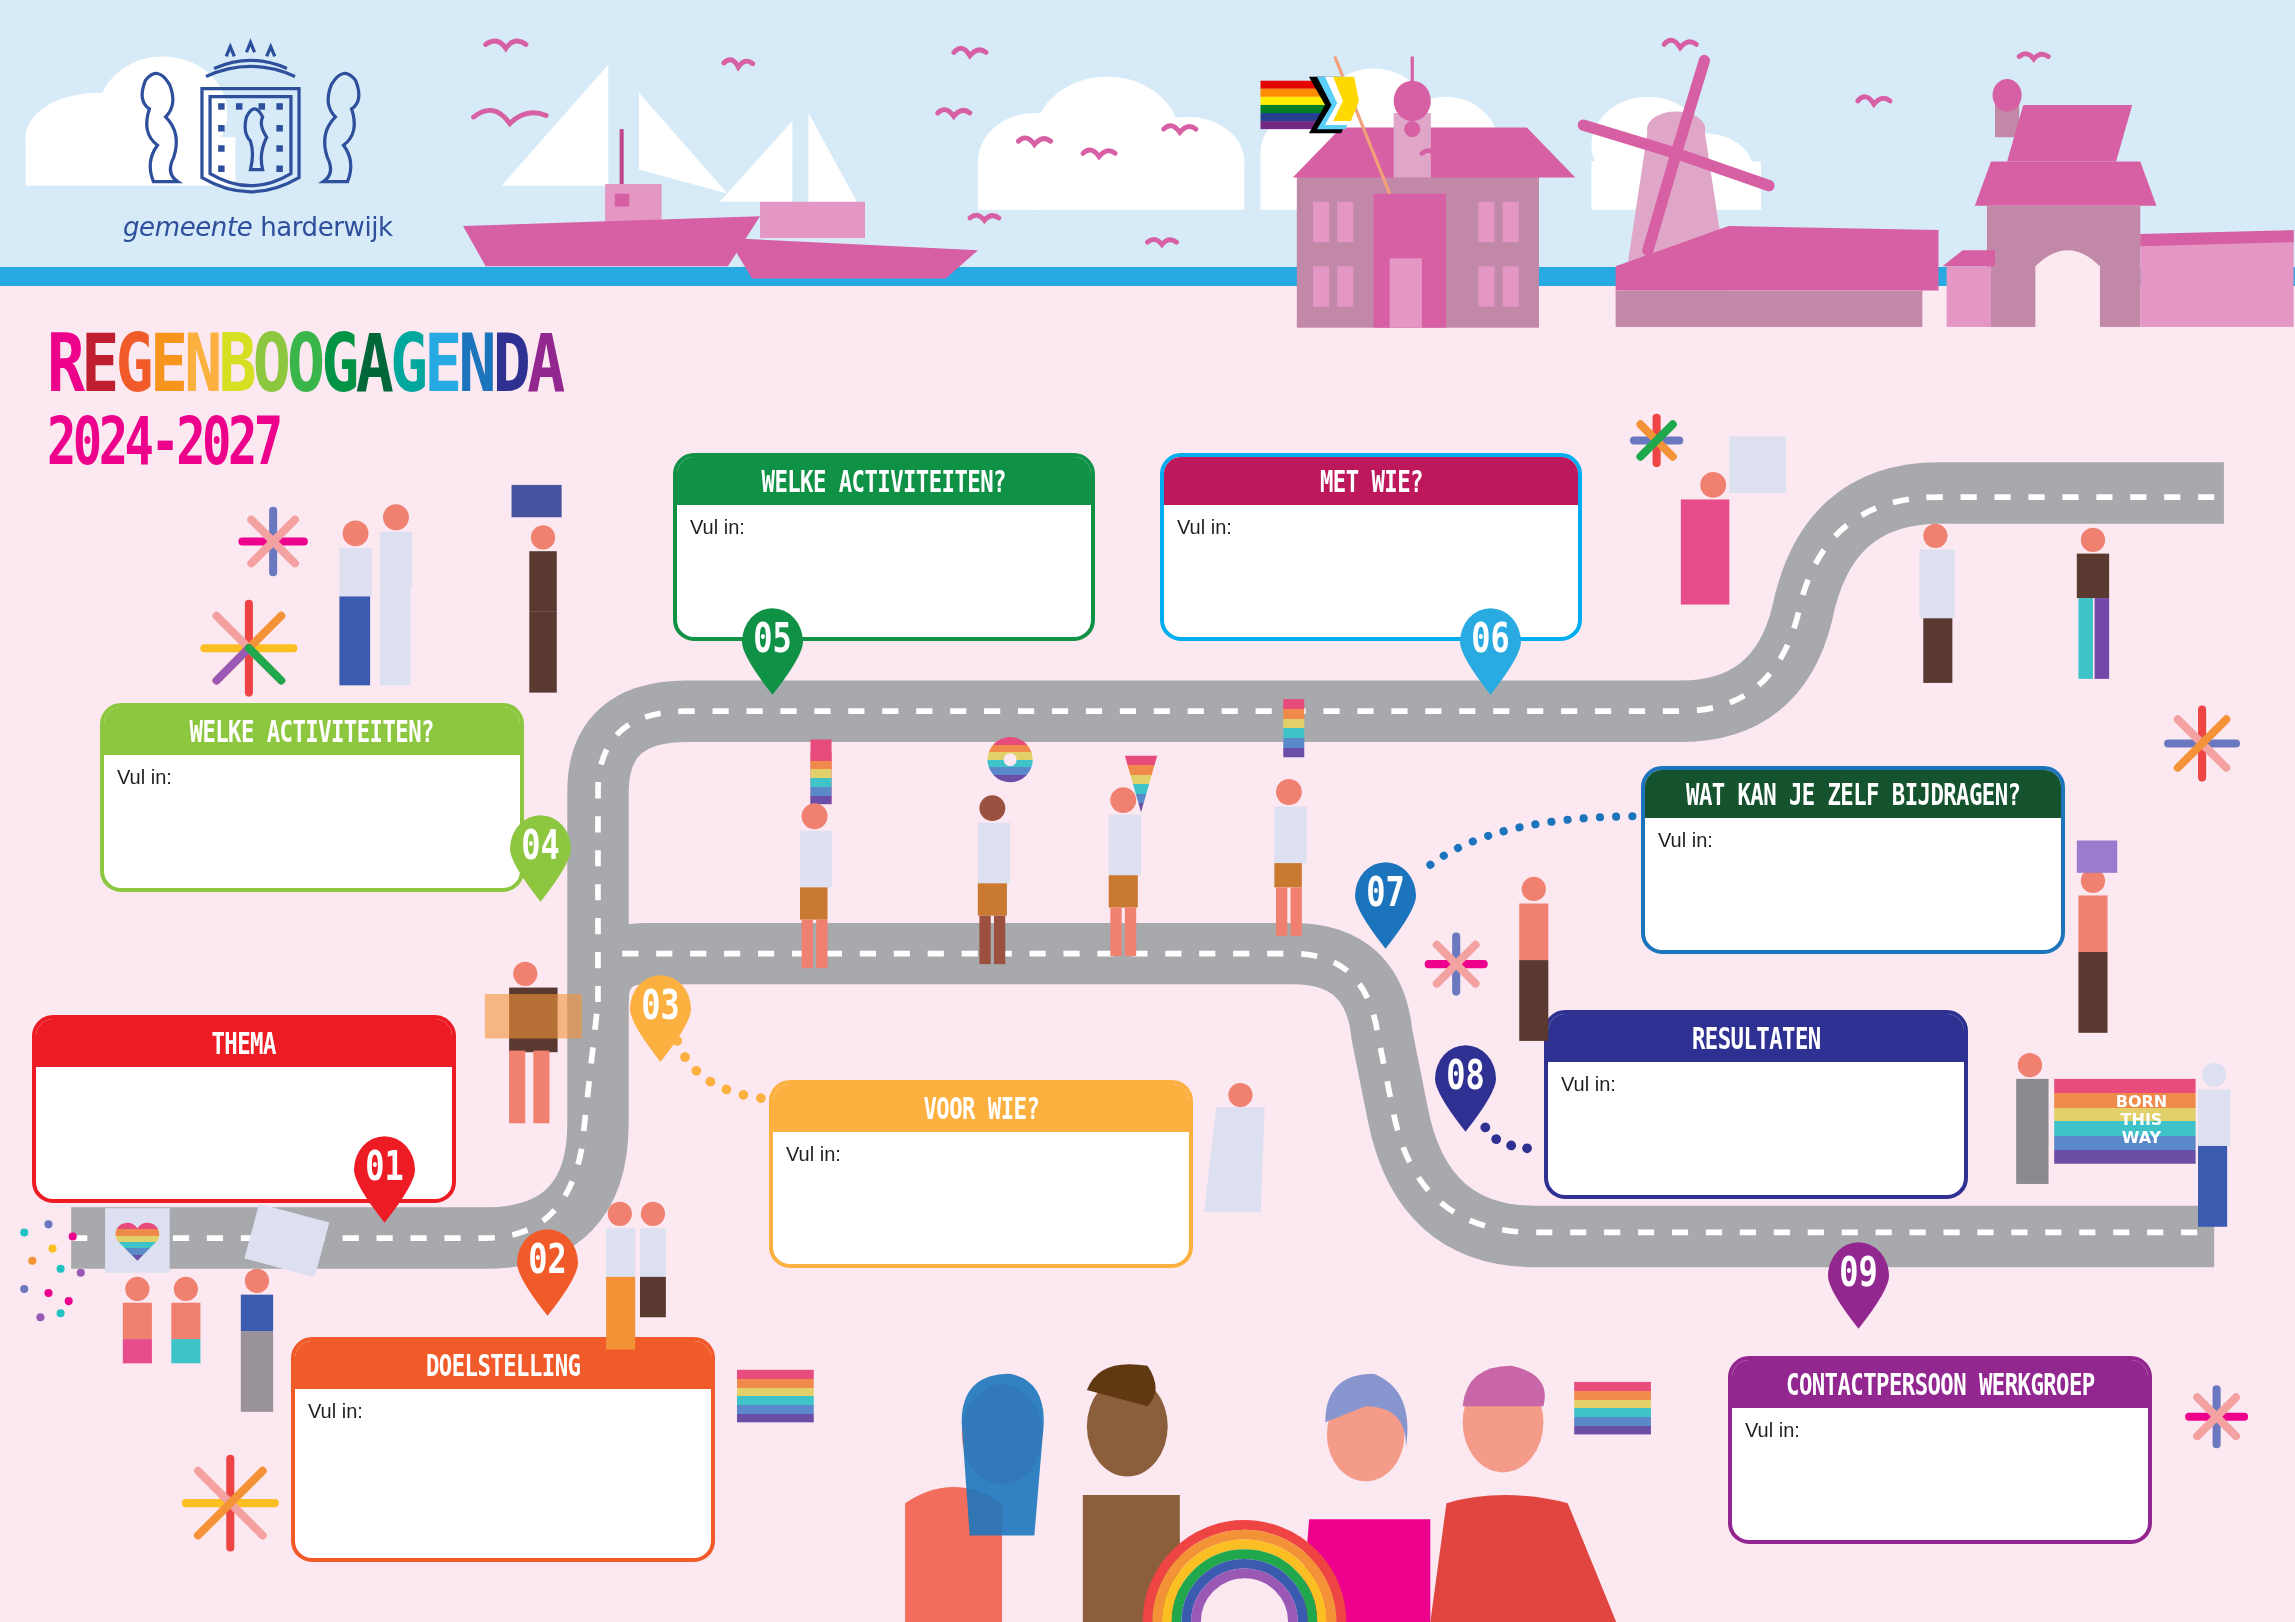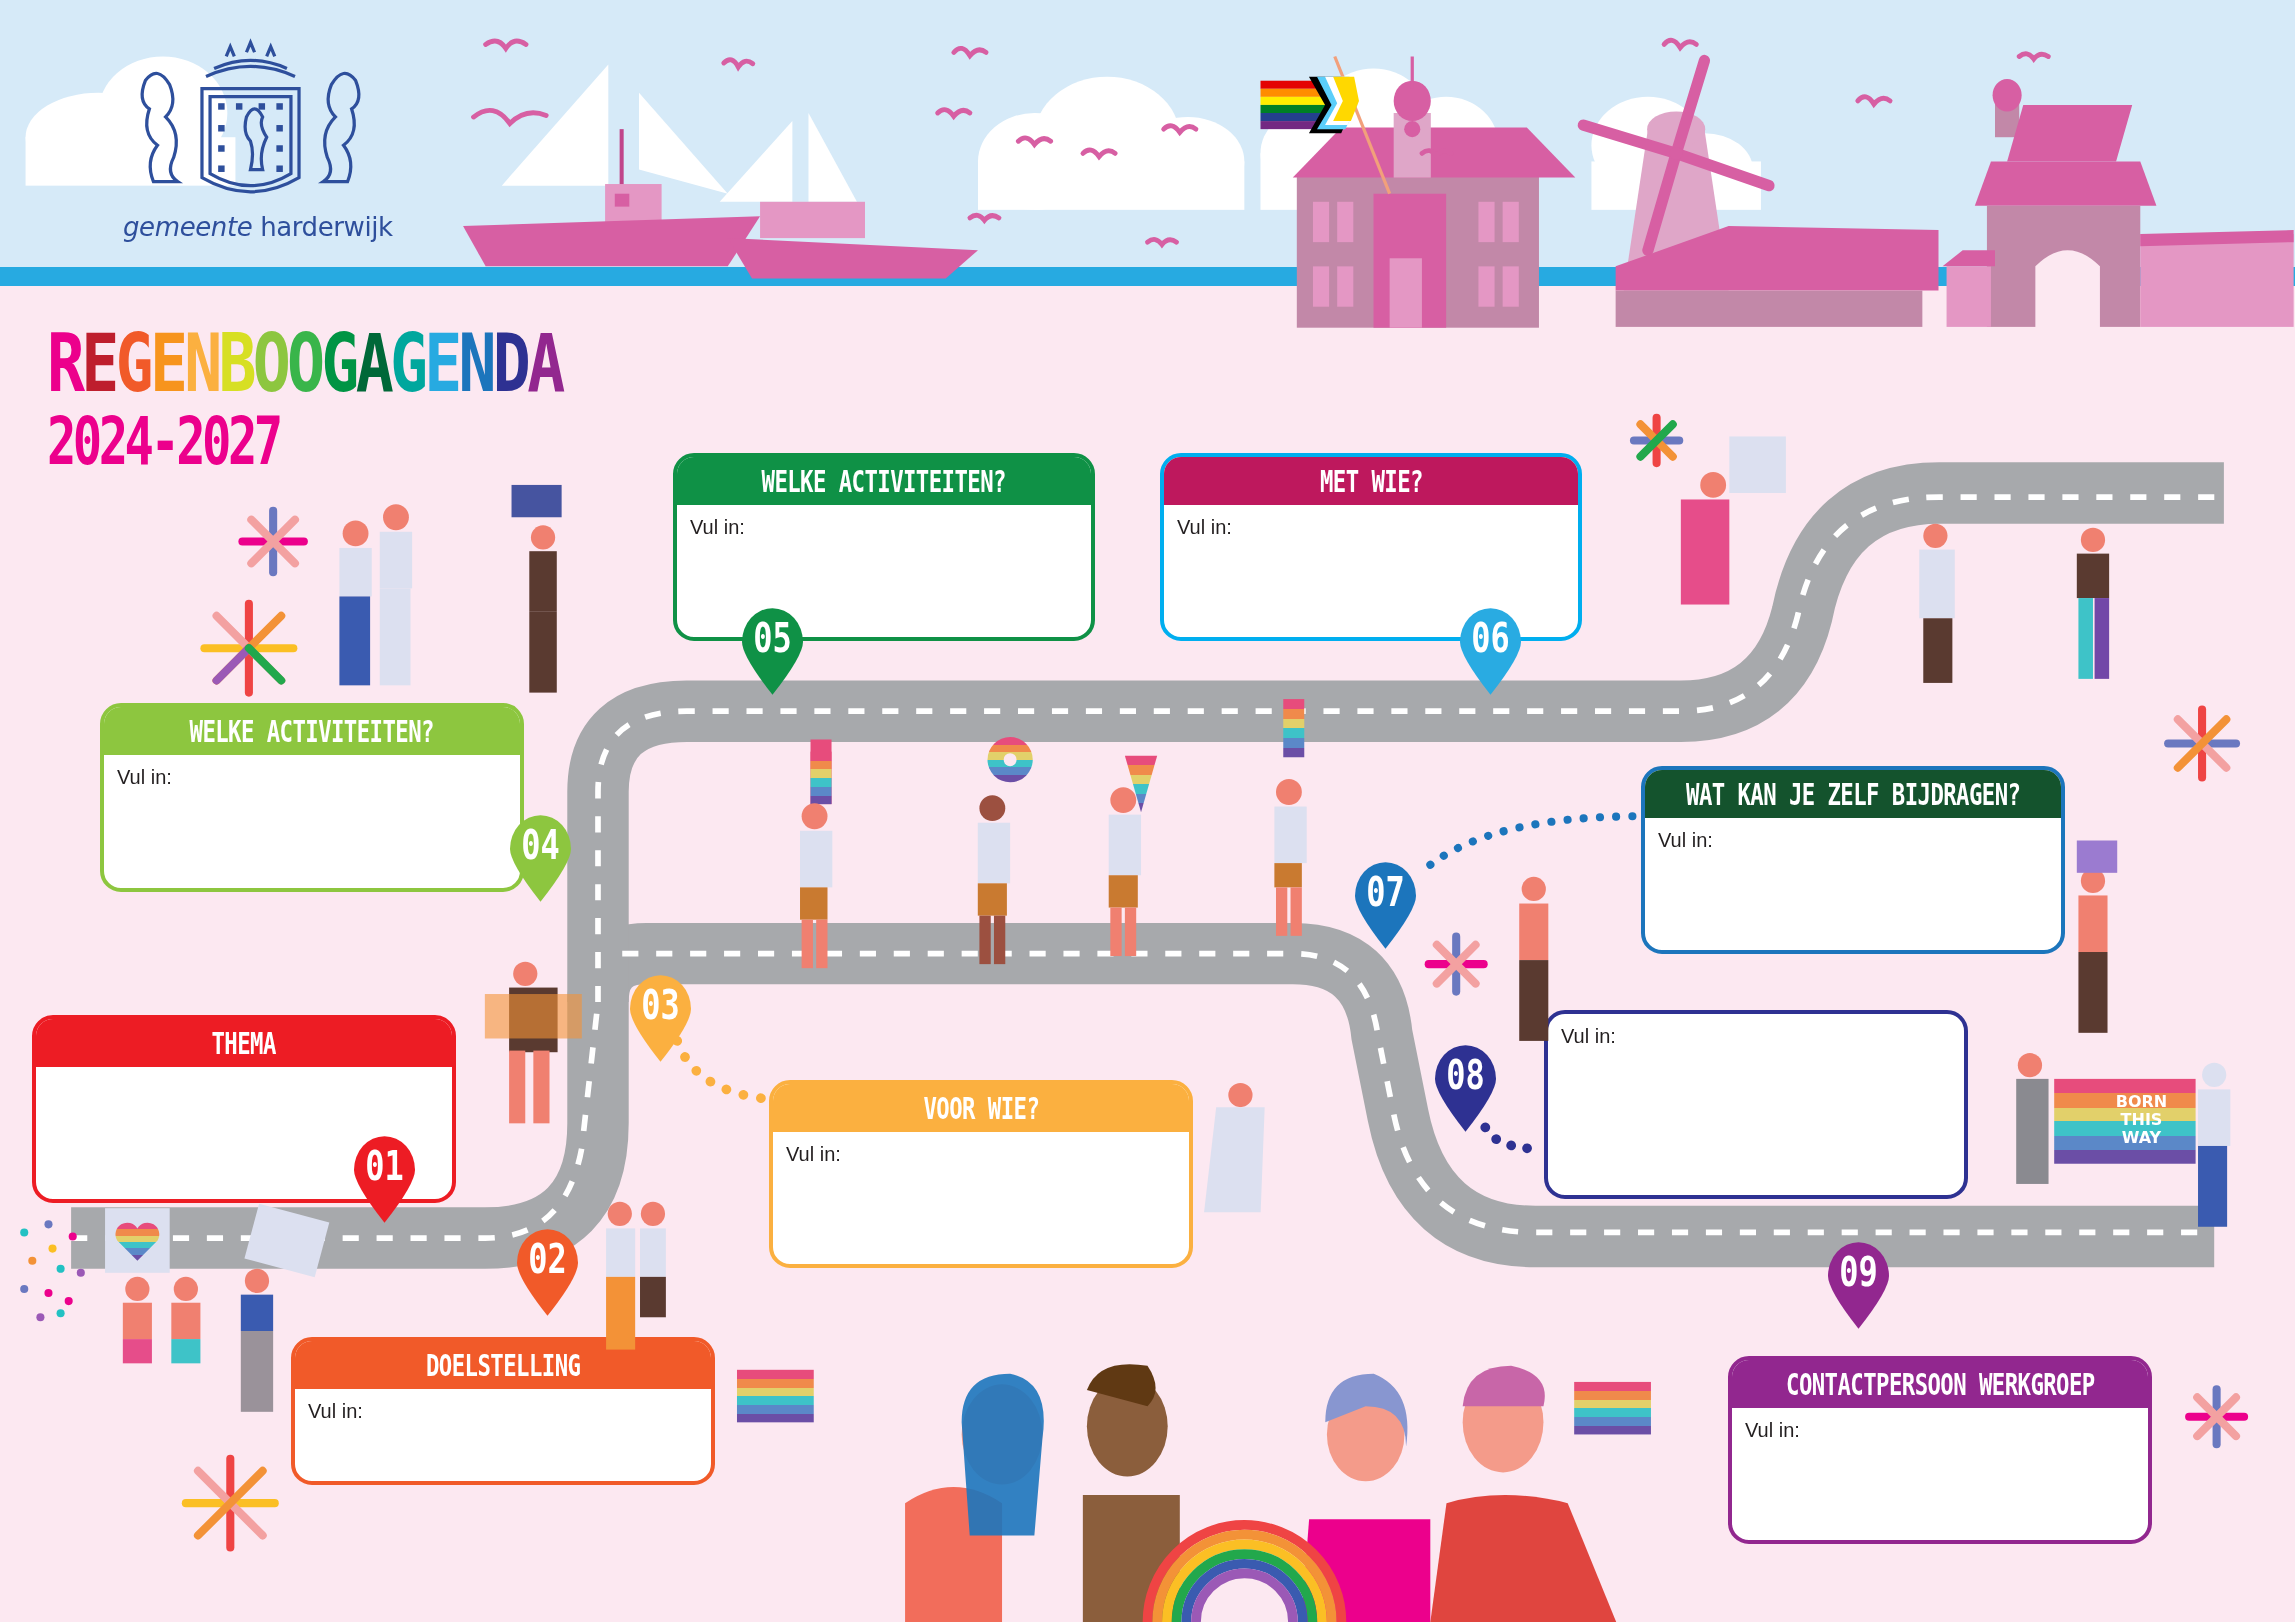--- a/index.html
+++ b/index.html
@@ -198,21 +198,21 @@
 <div class="card" style="left:32px;top:1015px;width:424px;height:188px;border-color:#ed1c24">
   <div class="hdr" style="background:#ed1c24">
       <span>THEMA</span>
     </div>
   <div class="body">
       <div class="lbl"></div>
       <textarea rows="4" style=""></textarea>
     </div>
 </div>
 
-<div class="card" style="left:291px;top:1337px;width:424px;height:148px;border-color:#f15a29">
+<div class="card" style="left:291px;top:1337px;width:424px;height:225px;border-color:#f15a29">
   <div class="hdr" style="background:#f15a29">
       <span>DOELSTELLING</span>
     </div>
   <div class="body">
       <div class="lbl">Vul in:</div>
       <textarea rows="3" style=""></textarea>
     </div>
 </div>
 
 <div class="card" style="left:769px;top:1080px;width:424px;height:188px;border-color:#fbb040">
@@ -259,20 +259,23 @@
   <div class="hdr" style="background:#14532d">
       <span>WAT KAN JE ZELF BIJDRAGEN?</span>
     </div>
   <div class="body">
       <div class="lbl">Vul in:</div>
       <textarea rows="3" style=""></textarea>
     </div>
 </div>
 
 <div class="card" style="left:1544px;top:1010px;width:424px;height:189px;border-color:#2e3192">
+  <div class="hdr" style="background:#2e3192">
+      <span>RESULTATEN</span>
+    </div>
   <div class="body">
       <div class="lbl">Vul in:</div>
       <textarea rows="3" style=""></textarea>
     </div>
 </div>
 
 <div class="card" style="left:1728px;top:1356px;width:424px;height:188px;border-color:#92278f">
   <div class="hdr" style="background:#92278f">
       <span>CONTACTPERSOON WERKGROEP</span>
     </div>

